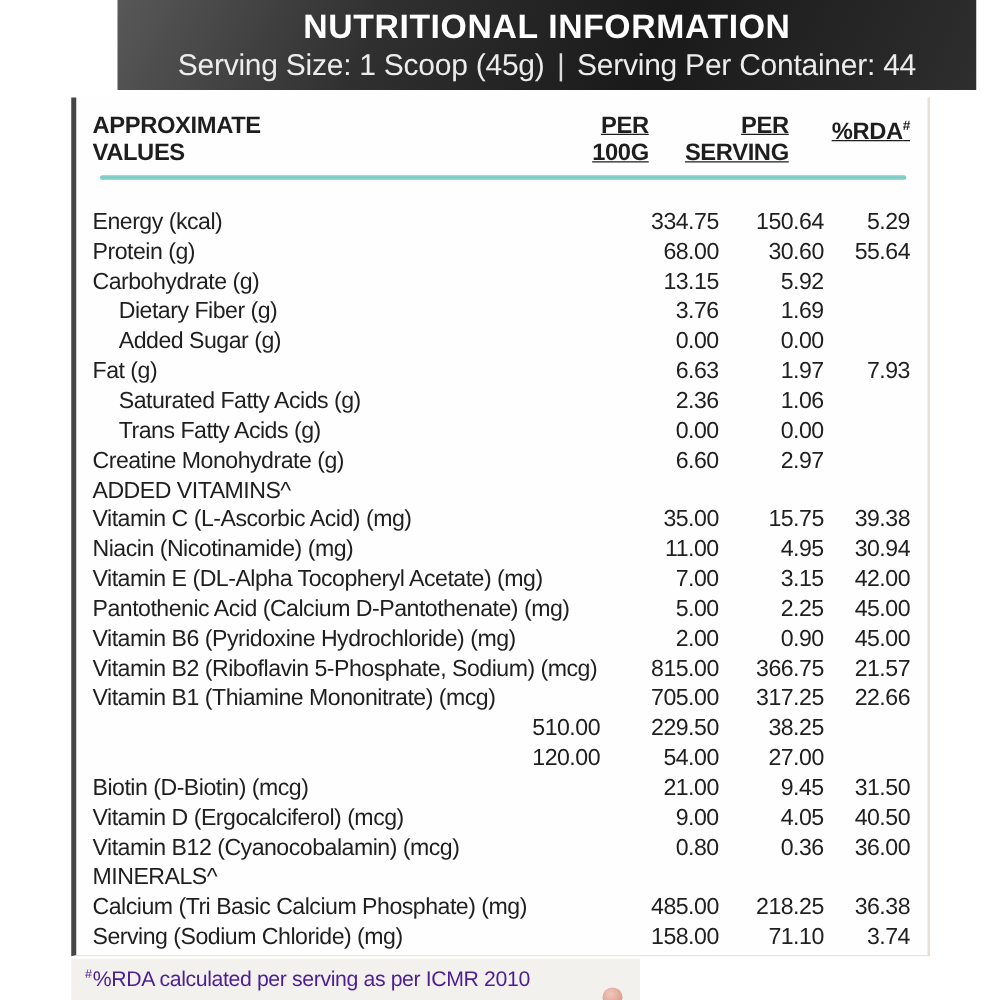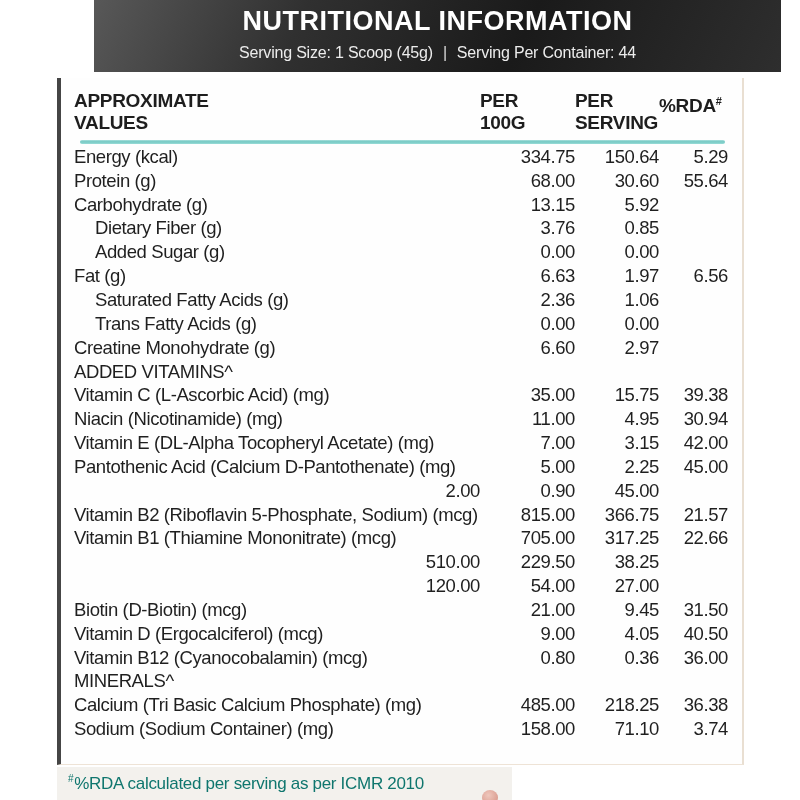--- a/index.html
+++ b/index.html
@@ -18,68 +18,68 @@
     background:linear-gradient(115deg,#585858 0%,#303030 30%,#1a1a1a 62%,#2e2e2e 100%);
     display:flex;flex-direction:column;align-items:center;justify-content:center;
     gap:2px;
     margin-left:28px;
   }
   .banner-title{
     color:#ffffff;font-size:27px;font-weight:700;letter-spacing:.5px;
     line-height:30px;margin-top:1px;
   }
   .banner-sub{
-    color:#ececec;font-size:16px;font-weight:400;letter-spacing:-0.2px;
+    color:#ececec;font-size:24px;font-weight:400;letter-spacing:-0.2px;
     line-height:30px;white-space:nowrap;
   }
   .banner-sub .sep{padding:0 10px;color:#dcdcdc;}
 
   
   .table{
     position:absolute;left:57px;top:78px;width:687px;height:687px;
     background:#fefefe;box-sizing:border-box;
     border-left:4px solid var(--border_dark,#454545);
     border-right:2px solid #e9dfd2;
     border-bottom:1px solid #eee3d6;
     padding:12px 14px 0 13px;
   }
   .grid{
     display:grid;grid-template-columns:1fr 95px 84px 69px;
     align-items:center;
   }
-  .cols-header{align-items:start;}
+  .cols-header{align-items:start;gap:28px;}
   .cols-header .cell{
     font-weight:700;font-size:19px;line-height:22px;color:#1e1e1e;
     letter-spacing:-0.3px;
   }
-  .cols-header .right{white-space:nowrap;}
+  .cols-header .right{text-align:right;white-space:nowrap;text-decoration:underline;}
   .cols-header sup{font-size:11px;}
 
   .rule{
     height:4px;margin:6px 3px 0 6px;border-radius:2px;
     background:linear-gradient(180deg,#a9e0dc,var(--accent_teal,#74c8c3) 45%,#9adcd7);
   }
 
-  .rows{margin-top:1px;}
+  .rows{margin-top:21px;}
   .row{height:23.85px;}
   .row .lab{
     font-size:18.5px;color:#1f1f1f;letter-spacing:-0.4px;white-space:nowrap;
   }
   .row.indent .lab{padding-left:21px;}
   .row .num{
     font-size:18.5px;color:#1f1f1f;letter-spacing:-0.4px;text-align:right;
     font-variant-numeric:tabular-nums;
   }
 
   
   .footnote{
     position:absolute;left:57px;top:767px;width:455px;height:33px;
     background:var(--footnote_bg,#f3f1ed);
     display:flex;align-items:center;box-sizing:border-box;padding-left:11px;
-    font-size:17px;color:#0f766e;letter-spacing:-0.3px;
+    font-size:17px;color:#4c1d95;letter-spacing:-0.3px;
   }
   .footnote sup{font-size:10px;margin-right:1px;}
 
   
   .partial-mark{
     position:absolute;left:482px;top:790px;width:16px;height:15px;border-radius:50%;
     background:radial-gradient(circle at 40% 35%,#eec0b4,var(--partial_mark,#cf7f70));
     opacity:.85;
   }
 </style>
@@ -135,36 +135,36 @@
       <div class="grid row">
         <span class="lab">Carbohydrate (g)</span>
         <span class="num">13.15</span>
         <span class="num">5.92</span>
         <span class="num"></span>
       </div>
 
       <div class="grid row indent">
         <span class="lab">Dietary Fiber (g)</span>
         <span class="num">3.76</span>
-        <span class="num">0.85</span>
+        <span class="num">1.69</span>
         <span class="num"></span>
       </div>
 
       <div class="grid row indent">
         <span class="lab">Added Sugar (g)</span>
         <span class="num">0.00</span>
         <span class="num">0.00</span>
         <span class="num"></span>
       </div>
 
       <div class="grid row">
         <span class="lab">Fat (g)</span>
         <span class="num">6.63</span>
         <span class="num">1.97</span>
-        <span class="num">6.56</span>
+        <span class="num">7.93</span>
       </div>
 
       <div class="grid row indent">
         <span class="lab">Saturated Fatty Acids (g)</span>
         <span class="num">2.36</span>
         <span class="num">1.06</span>
         <span class="num"></span>
       </div>
 
       <div class="grid row indent">
@@ -210,20 +210,21 @@
       </div>
 
       <div class="grid row">
         <span class="lab">Pantothenic Acid (Calcium D-Pantothenate) (mg)</span>
         <span class="num">5.00</span>
         <span class="num">2.25</span>
         <span class="num">45.00</span>
       </div>
 
       <div class="grid row">
+        <span class="lab">Vitamin B6 (Pyridoxine Hydrochloride) (mg)</span>
         <span class="num">2.00</span>
         <span class="num">0.90</span>
         <span class="num">45.00</span>
       </div>
 
       <div class="grid row">
         <span class="lab">Vitamin B2 (Riboflavin 5-Phosphate, Sodium) (mcg)</span>
         <span class="num">815.00</span>
         <span class="num">366.75</span>
         <span class="num">21.57</span>
@@ -277,21 +278,21 @@
       </div>
 
       <div class="grid row">
         <span class="lab">Calcium (Tri Basic Calcium Phosphate) (mg)</span>
         <span class="num">485.00</span>
         <span class="num">218.25</span>
         <span class="num">36.38</span>
       </div>
 
       <div class="grid row">
-        <span class="lab">Sodium (Sodium Container) (mg)</span>
+        <span class="lab">Serving (Sodium Chloride) (mg)</span>
         <span class="num">158.00</span>
         <span class="num">71.10</span>
         <span class="num">3.74</span>
       </div>
     </div>
 
   </main>
 
   <div class="footnote">
     <span><sup>#</sup><span>%RDA calculated per serving as per ICMR 2010</span></span>

